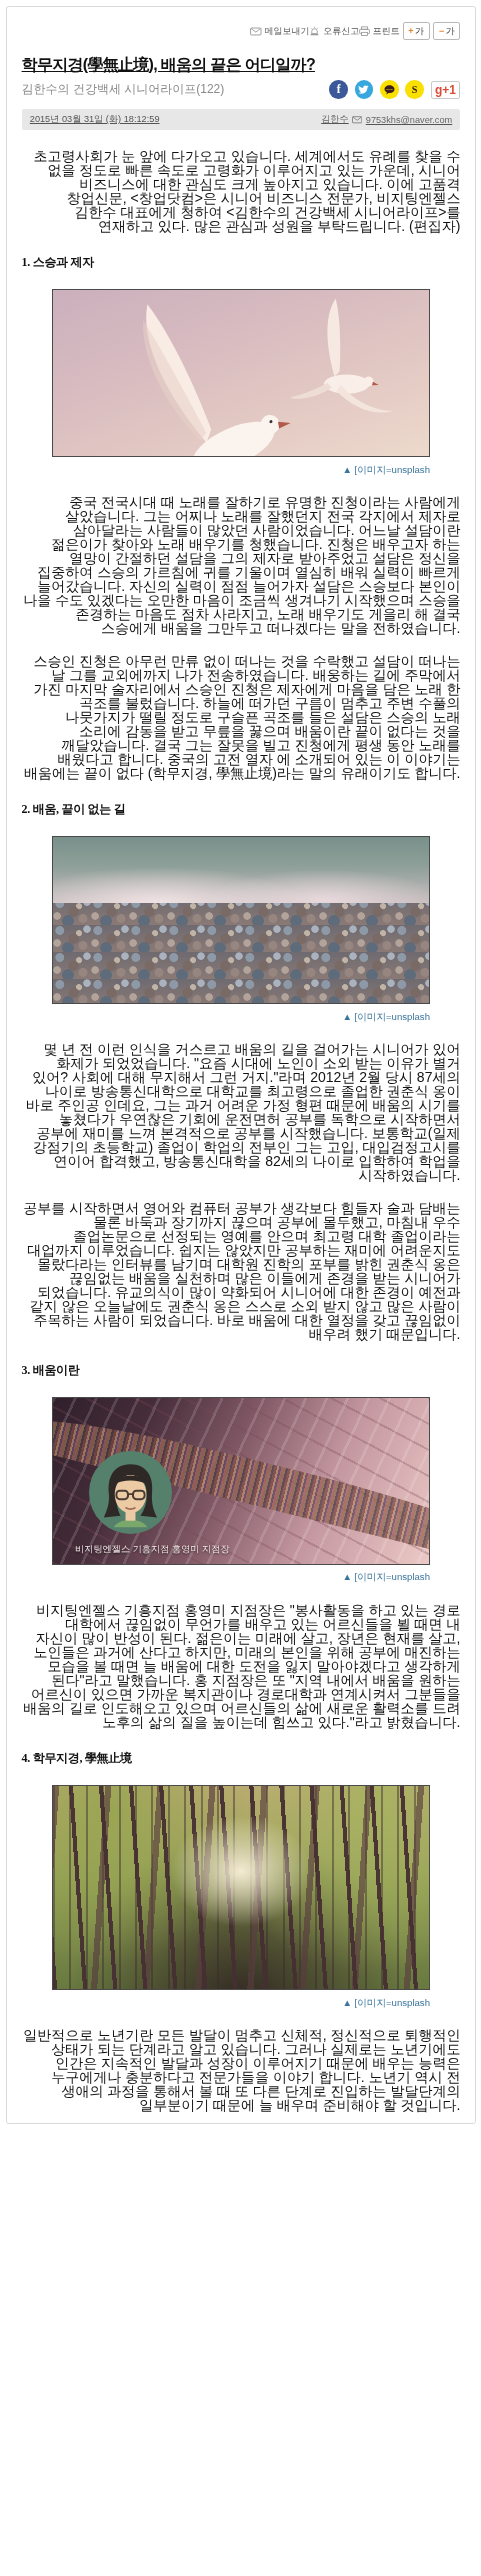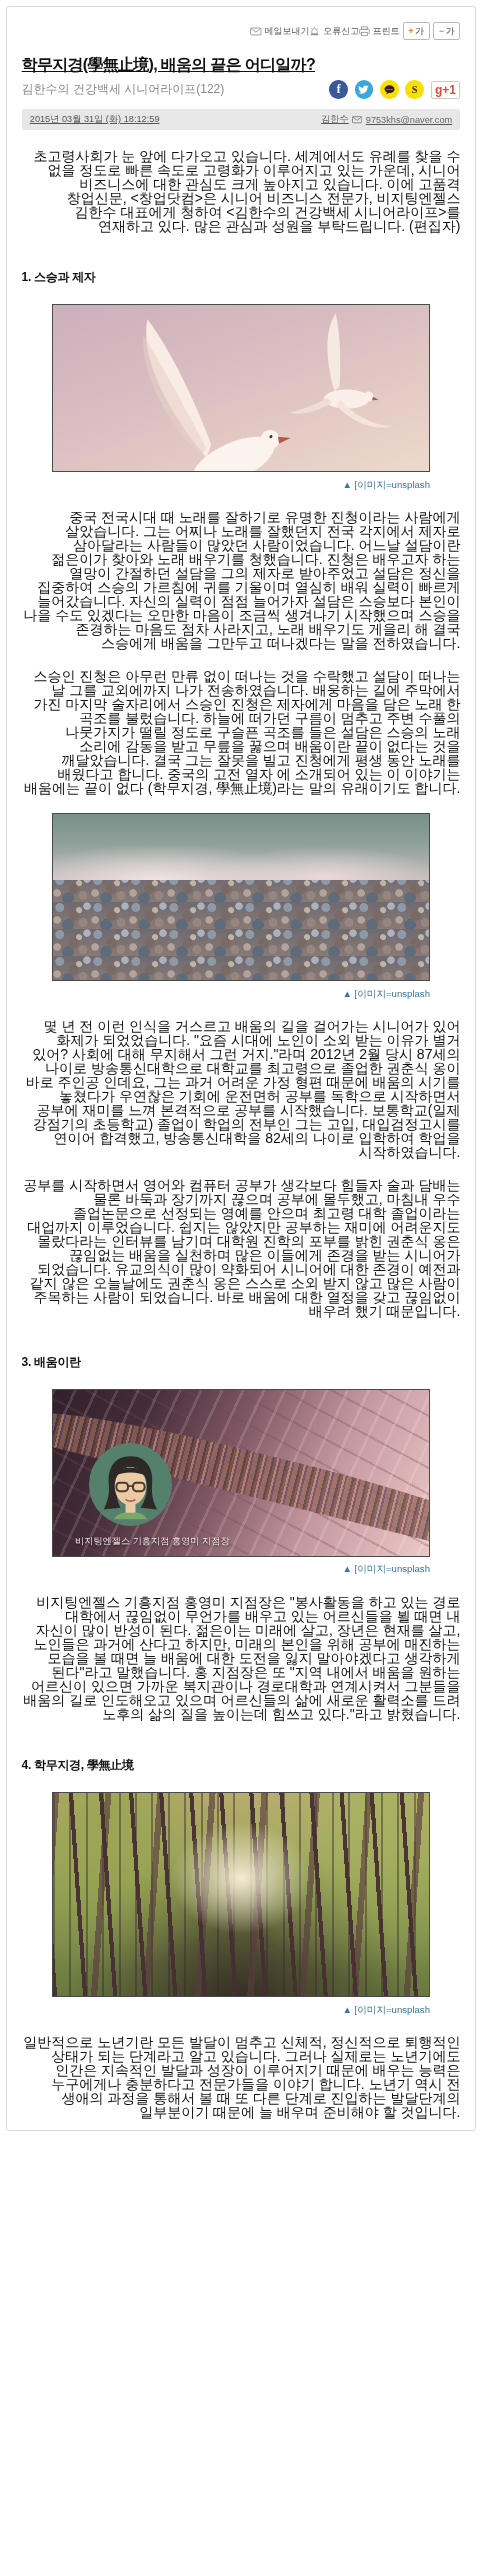--- a/index.html
+++ b/index.html
@@ -24,21 +24,21 @@
   .sicon.tw{background:#37a8dd;}
   .sicon.kt{background:#f9e000;}
   .sicon.ks{background:#f9e000;color:#3b1f1f;font-weight:bold;font-size:10.3px;font-family:"Liberation Serif",serif;}
   .gplus{height:18px;min-width:27px;border:0.7px solid #c9c9c9;border-radius:2.1px;background:#fff;color:#dd4b39;font-size:12px;display:flex;align-items:center;justify-content:center;padding:0 3.4px;cursor:pointer;font-weight:bold;}
 
   .datebar{margin-top:10.3px;background:#e7e7e7;border-radius:2.1px;padding:4.1px 8.2px;display:flex;justify-content:space-between;align-items:center;font-size:9.2px;color:#555;text-decoration:underline;}
   .datebar .author{display:flex;align-items:center;gap:3.4px;color:#666;}
 
   
   .article p{font-size:14px;line-height:14px;margin:18.5px 0 0 0;word-break:keep-all;text-align:right;}
-  h2.sec{font-size:12px;font-weight:bold;margin:36px 0 0 0;letter-spacing:-0.3px;}
+  h2.sec{font-size:12px;font-weight:bold;margin:21px 0 0 0;letter-spacing:-0.3px;font-family:Liberation Serif, serif;}
   figure{margin:18px 0 0 0;padding:0;}
   .photo{width:378px;height:168px;margin:0 auto;border:0.7px solid #4a4a4a;position:relative;overflow:hidden;}
   figcaption{width:378px;margin:6.8px auto 0 auto;font-size:9.6px;color:#3a759d;text-align:right;}
 
   
   .photo-gulls{background:linear-gradient(160deg,#cbb0bd 0%,#d7bbc0 35%,#e2c8c3 65%,#edd9cc 100%);}
   
   .photo-pebbles{background:#b89a94;}
   .pebbles-sea{position:absolute;top:0;left:0;right:0;height:40%;
     background:
@@ -187,20 +187,21 @@
             <path d="M-12,38 C-44,72 -86,94 -120,94 C-80,72 -48,50 -28,28 Z" fill="#eeddd5"></path>
             <path d="M10,24 C60,60 120,72 170,60 C120,88 55,76 4,44 Z" fill="#f3e4dc"></path>
           </g>
         </svg>
       </div>
       <figcaption>▲ [이미지=unsplash</figcaption>
     </figure>
     <p>중국 전국시대 때 노래를 잘하기로 유명한 진청이라는 사람에게 살았습니다. 그는 어찌나 노래를 잘했던지 전국 각지에서 제자로 삼아달라는 사람들이 많았던 사람이었습니다. 어느날 설담이란 젊은이가 찾아와 노래 배우기를 청했습니다. 진청은 배우고자 하는 열망이 간절하던 설담을 그의 제자로 받아주었고 설담은 정신을 집중하여 스승의 가르침에 귀를 기울이며 열심히 배워 실력이 빠르게 늘어갔습니다. 자신의 실력이 점점 늘어가자 설담은 스승보다 본인이 나을 수도 있겠다는 오만한 마음이 조금씩 생겨나기 시작했으며 스승을 존경하는 마음도 점차 사라지고, 노래 배우기도 게을리 해 결국 스승에게 배움을 그만두고 떠나겠다는 말을 전하였습니다.</p>
     <p>스승인 진청은 아무런 만류 없이 떠나는 것을 수락했고 설담이 떠나는 날 그를 교외에까지 나가 전송하였습니다. 배웅하는 길에 주막에서 가진 마지막 술자리에서 스승인 진청은 제자에게 마음을 담은 노래 한 곡조를 불렀습니다. 하늘에 떠가던 구름이 멈추고 주변 수풀의 나뭇가지가 떨릴 정도로 구슬픈 곡조를 들은 설담은 스승의 노래 소리에 감동을 받고 무릎을 꿇으며 배움이란 끝이 없다는 것을 깨달았습니다. 결국 그는 잘못을 빌고 진청에게 평생 동안 노래를 배웠다고 합니다. 중국의 고전 열자 에 소개되어 있는 이 이야기는 배움에는 끝이 없다 (학무지경, 學無止境)라는 말의 유래이기도 합니다.</p>
 
+    <h2 class="sec">2. 배움, 끝이 없는 길</h2>
     <figure>
       <div class="photo photo-pebbles">
         <div class="pebbles-ground"></div>
         <div class="pebbles-sea"></div>
       </div>
       <figcaption>▲ [이미지=unsplash</figcaption>
     </figure>
     <p>몇 년 전 이런 인식을 거스르고 배움의 길을 걸어가는 시니어가 있어 화제가 되었었습니다. "요즘 시대에 노인이 소외 받는 이유가 별거 있어? 사회에 대해 무지해서 그런 거지."라며 2012년 2월 당시 87세의 나이로 방송통신대학으로 대학교를 최고령으로 졸업한 권춘식 옹이 바로 주인공 인데요, 그는 과거 어려운 가정 형편 때문에 배움의 시기를 놓쳤다가 우연찮은 기회에 운전면허 공부를 독학으로 시작하면서 공부에 재미를 느껴 본격적으로 공부를 시작했습니다. 보통학교(일제 강점기의 초등학교) 졸업이 학업의 전부인 그는 고입, 대입검정고시를 연이어 합격했고, 방송통신대학을 82세의 나이로 입학하여 학업을 시작하였습니다.</p>
     <p>공부를 시작하면서 영어와 컴퓨터 공부가 생각보다 힘들자 술과 담배는 물론 바둑과 장기까지 끊으며 공부에 몰두했고, 마침내 우수 졸업논문으로 선정되는 영예를 안으며 최고령 대학 졸업이라는 대업까지 이루었습니다. 쉽지는 않았지만 공부하는 재미에 어려운지도 몰랐다라는 인터뷰를 남기며 대학원 진학의 포부를 밝힌 권춘식 옹은 끊임없는 배움을 실천하며 많은 이들에게 존경을 받는 시니어가 되었습니다. 유교의식이 많이 약화되어 시니어에 대한 존경이 예전과 같지 않은 오늘날에도 권춘식 옹은 스스로 소외 받지 않고 많은 사람이 주목하는 사람이 되었습니다. 바로 배움에 대한 열정을 갖고 끊임없이 배우려 했기 때문입니다.</p>
 

